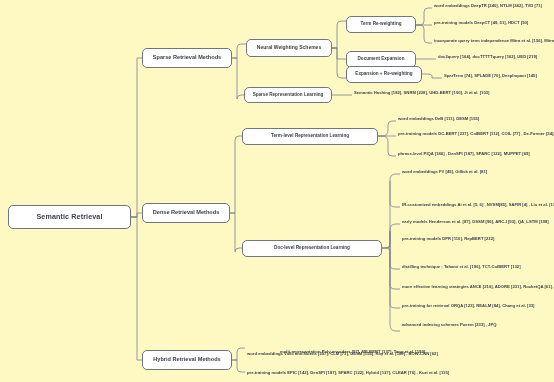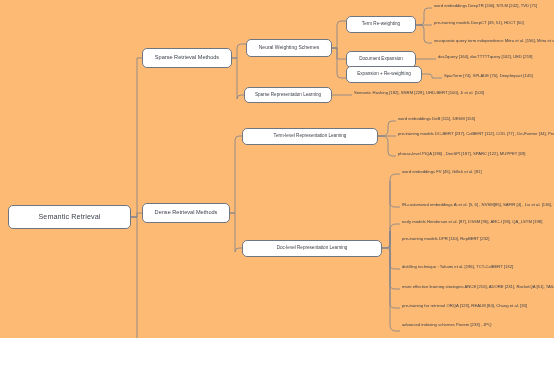--- a/index.html
+++ b/index.html
@@ -1,19 +1,19 @@
 <!DOCTYPE html>
 <html><head>
 <meta charset="utf-8">
 <style>
   html,body{margin:0;padding:0;background:#ffffff;}
   #root-canvas{
-    position:relative;width:554px;height:338px;background:#fdba74;
+    position:relative;width:554px;height:382px;background:#fef9c3;
     font-family:"Liberation Sans","DejaVu Sans",sans-serif;
-    color:#3a3f4a;overflow:hidden;
+    color:#3a3f4a;overflow:hidden;font-weight:bold;
   }
   svg.links{position:absolute;left:0;top:0;width:554px;height:382px;pointer-events:none;}
   svg.links path{fill:none;stroke:#7b8190;stroke-width:0.8;}
   .node{
     position:absolute;box-sizing:border-box;
     border:0.8px solid #6f7683;border-radius:5px;background:#ffffff;
     display:flex;align-items:center;justify-content:center;
     text-align:center;line-height:1.05;
     padding:0 4px;white-space:nowrap;
   }

